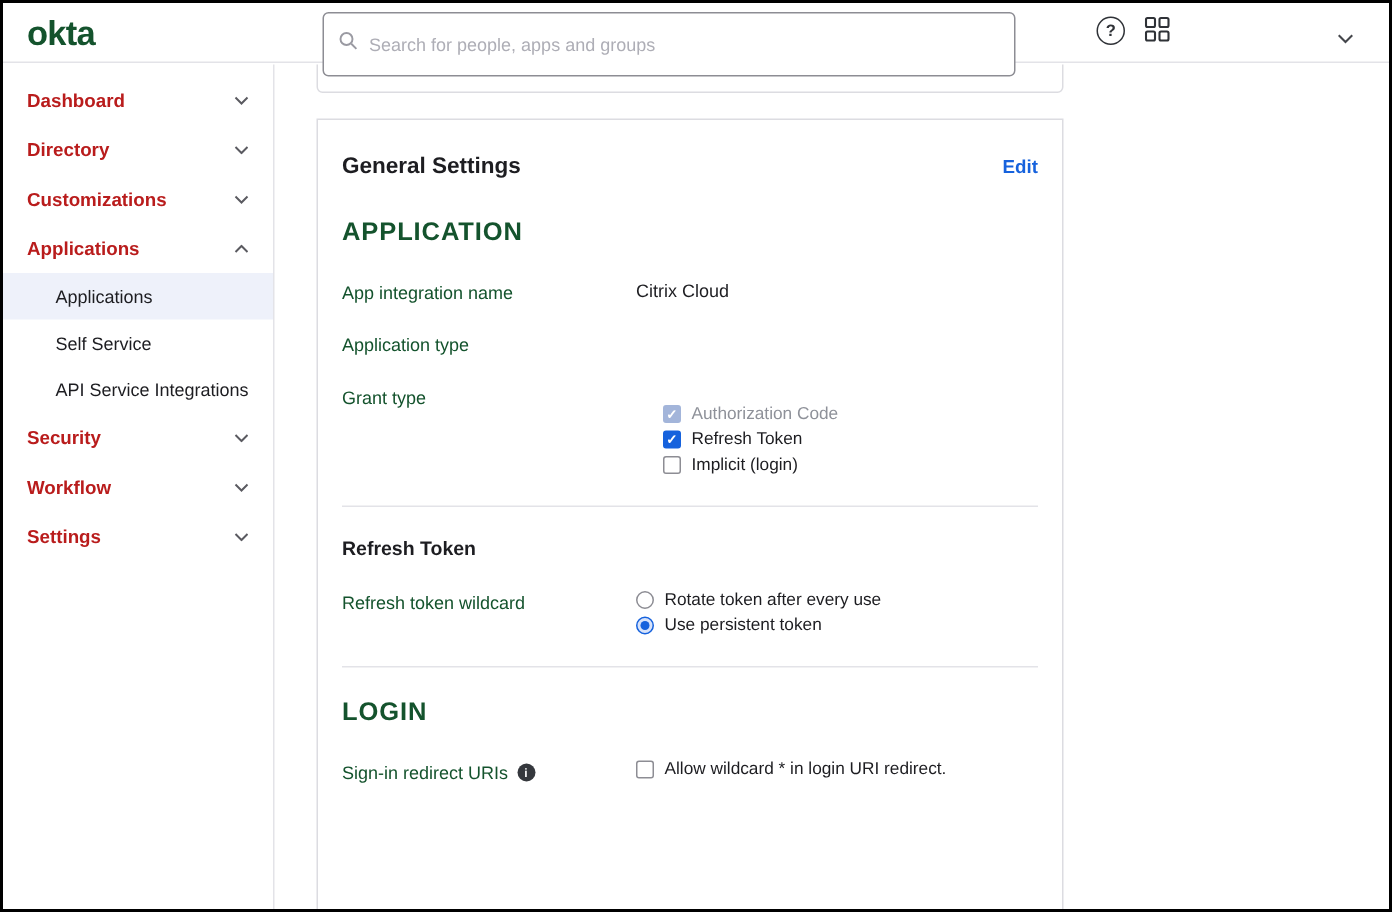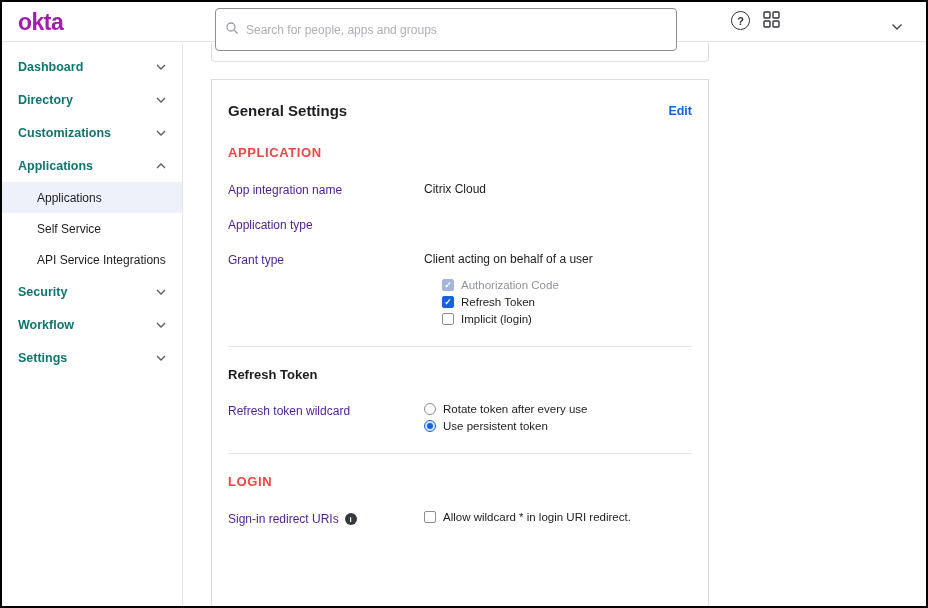--- a/index.html
+++ b/index.html
@@ -9,21 +9,21 @@
     border: 2px solid #000; background: #fff; overflow: hidden;
   }
 
   
   .topbar {
     position: absolute; top: 0; left: 0; right: 0; height: 40px;
     border-bottom: 1px solid #e3e3e8; background: #fff; z-index: 5;
   }
   .logo {
     position: absolute; left: 16px; top: 7px;
-    font-size: 23px; font-weight: bold; color: #a21caf; letter-spacing: -0.5px;
+    font-size: 23px; font-weight: bold; color: #14532d; letter-spacing: -0.5px;
   }
   .searchbox {
     position: absolute; left: 213px; top: 6px; width: 462px; height: 43px;
     border: 1px solid #8d8d94; border-radius: 4px; background: #fff;
     display: flex; align-items: center; padding: 0 9px; gap: 7px;
   }
   .searchbox input {
     border: none; outline: none; flex: 1; font-size: 12px;
     font-family: "Liberation Sans", sans-serif; color: #33363b; background: transparent;
   }
@@ -39,21 +39,21 @@
 
   
   .sidebar {
     position: absolute; top: 41px; left: 0; bottom: 0; width: 181px;
     border-right: 1px solid #e3e3e8; background: #fff; padding-top: 7px; z-index: 4;
   }
   .side-item {
     height: 33px; display: flex; align-items: center; justify-content: space-between;
     padding: 0 16px; cursor: pointer;
   }
-  .side-item .side-label { font-size: 12.5px; font-weight: bold; color: #0f766e; }
+  .side-item .side-label { font-size: 12.5px; font-weight: bold; color: #b91c1c; }
   .side-sub {
     height: 31px; display: flex; align-items: center;
     padding: 0 16px 0 35px; font-size: 12px; color: #1d1d21; cursor: pointer;
   }
   .side-sub.selected { background: #eef1fa; }
   .chev { display: flex; align-items: center; }
   .chev.up svg { transform: rotate(180deg); }
 
   
   .main {
@@ -69,26 +69,26 @@
     border: 1px solid #dcdce1; border-radius: 0; background: #fff;
     padding: 16px;
   }
   .card-header {
     display: flex; justify-content: space-between; align-items: center;
     margin: 6px 0 26px;
   }
   .card-title { font-size: 15px; font-weight: bold; color: #1d1d21; }
   .edit-link { font-size: 12.5px; font-weight: bold; color: #1662dd; cursor: pointer; text-decoration: none; }
   .section-heading {
-    font-size: 13px; font-weight: bold; letter-spacing: 0.6px; color: #ef4444;
+    font-size: 17px; font-weight: bold; letter-spacing: 0.6px; color: #14532d;
     margin-bottom: 22px;
   }
   .sub-heading { font-size: 13px; font-weight: bold; color: #1d1d21; margin-bottom: 21px; }
   .row { display: flex; align-items: flex-start; margin-bottom: 20px; }
-  .row-label { flex: 0 0 196px; font-size: 12px; color: #4c1d95; padding-top: 1px; display: flex; align-items: center; gap: 6px; }
+  .row-label { flex: 0 0 196px; font-size: 12px; color: #14532d; padding-top: 1px; display: flex; align-items: center; gap: 6px; }
   .row-value { flex: 1; font-size: 12px; color: #1d1d21; }
   .opt-list { margin-top: 13px; margin-left: 18px; }
   .opt { display: flex; align-items: center; gap: 7px; margin-bottom: 5px; font-size: 11.5px; color: #1d1d21; }
   .opt .muted { color: #8e9199; }
   .checkbox {
     width: 12px; height: 12px; flex: 0 0 12px; border: 1px solid #8d8d94;
     border-radius: 2px; background: #fff; display: flex; align-items: center; justify-content: center;
     cursor: pointer;
   }
   .checkbox.checked { background: #1662dd; border-color: #1662dd; }
@@ -226,21 +226,20 @@
         <div class="row-value">Citrix Cloud</div>
       </div>
 
       <div class="row">
         <div class="row-label">Application type</div>
       </div>
 
       <div class="row" style="margin-bottom:0;">
         <div class="row-label">Grant type</div>
         <div class="row-value">
-          <span>Client acting on behalf of a user</span>
           <div class="opt-list">
             <div class="opt">
               <span class="checkbox checked disabled"></span>
               <span class="muted">Authorization Code</span>
             </div>
             <div class="opt">
               <span class="checkbox checked"></span>
               <span>Refresh Token</span>
             </div>
             <div class="opt">

